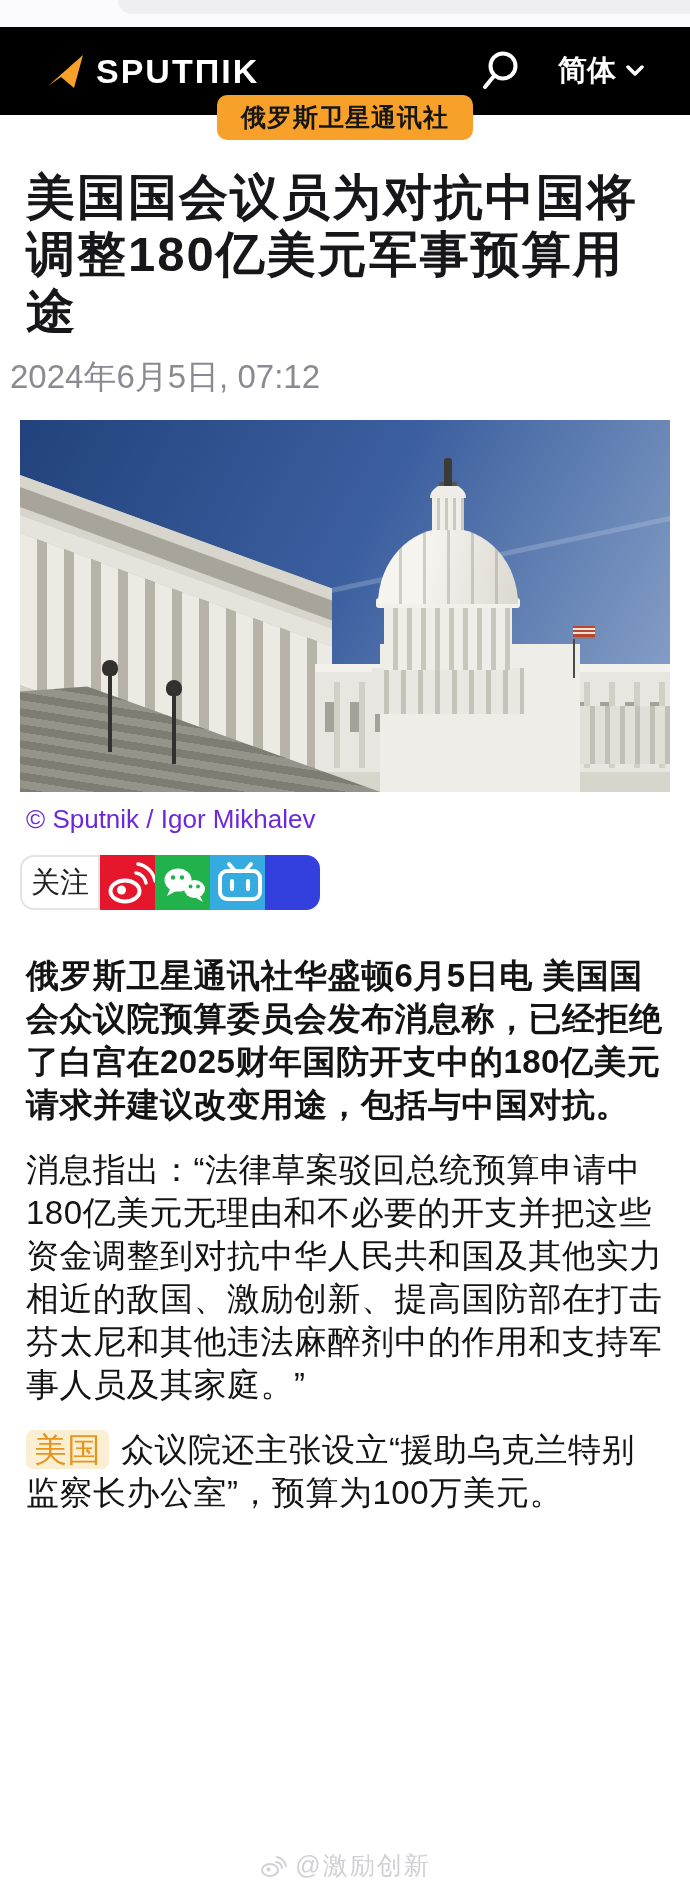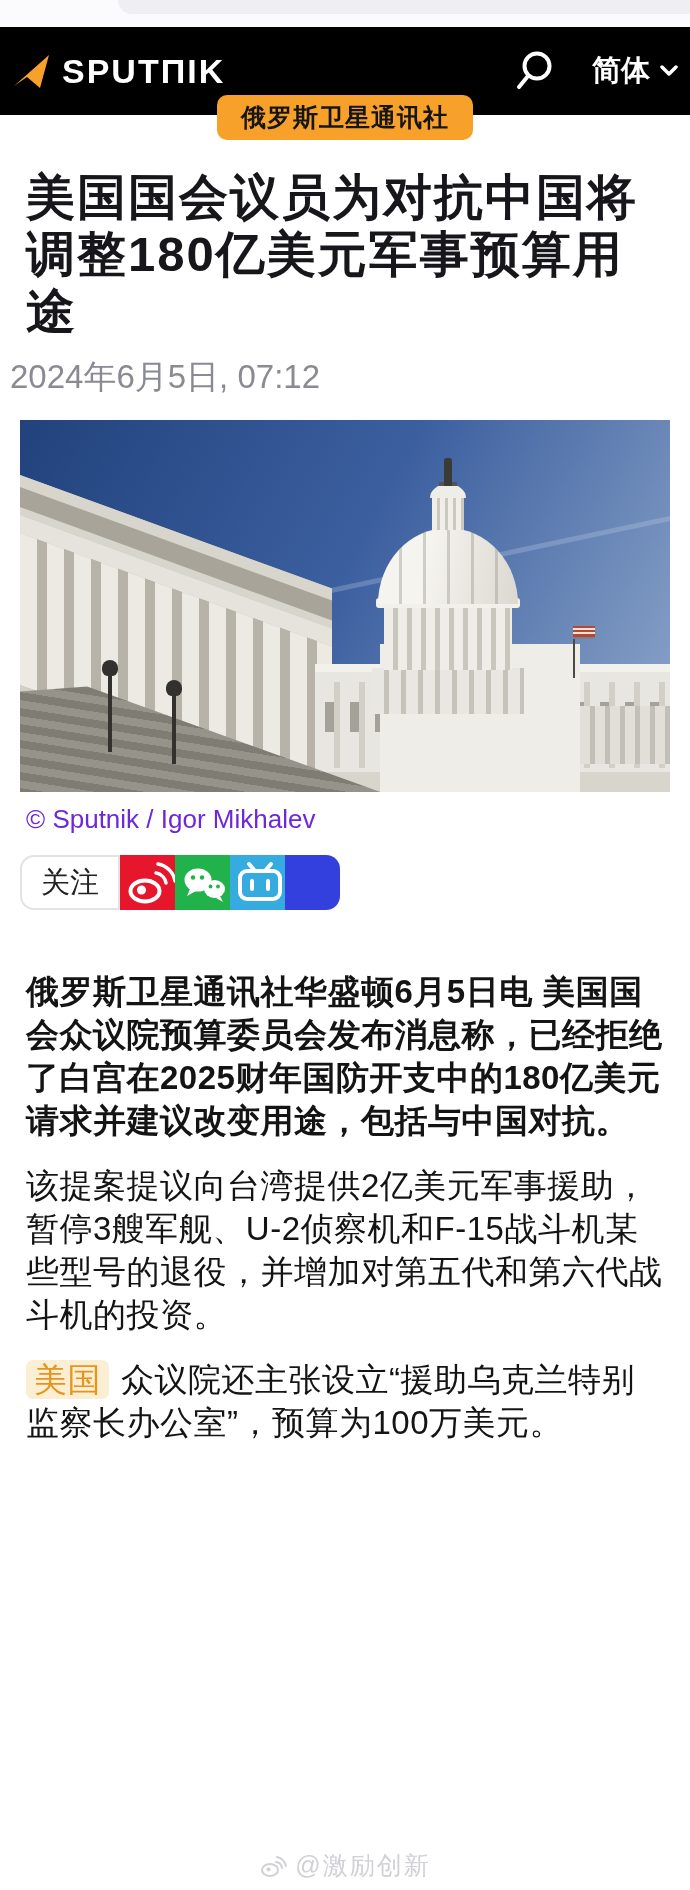--- a/index.html
+++ b/index.html
@@ -6,21 +6,21 @@
   body{
     width:690px;height:1890px;overflow:hidden;position:relative;
     background:#fff;
     font-family:"Liberation Sans","DejaVu Sans",sans-serif;
     color:var(--text,#141414);
   }
   
   .strip{height:27px;background:#FBFBFD;position:relative;}
   .strip-card{position:absolute;left:118px;top:0;right:0;height:14px;background:#EFEFF3;border-bottom-left-radius:18px;}
   
-  header{height:88px;background:var(--header_bg,#000);display:flex;align-items:center;padding:0 12px;box-sizing:border-box;}
+  header{height:88px;background:var(--header_bg,#000);display:flex;align-items:center;padding:0 46px;box-sizing:border-box;}
   .logo{display:flex;align-items:center;gap:10px;cursor:pointer;}
   .logo-text{color:#fff;font-size:34px;font-weight:700;letter-spacing:2px;}
   .hdr-spacer{flex:1;}
   .search-btn{width:48px;height:48px;display:flex;align-items:center;justify-content:center;}
   .lang{display:flex;align-items:center;gap:10px;color:#fff;font-size:29px;font-weight:600;margin-left:34px;}
   
   .badge-row{text-align:center;margin-top:-20px;height:40px;position:relative;z-index:3;}
   .badge{display:inline-block;background:var(--brand,#F8A12A);color:#151515;font-size:25px;font-weight:700;
          padding:6px 24px;border-radius:10px;letter-spacing:1px;}
   
@@ -70,29 +70,29 @@
   .flag{left:553px;top:206px;width:22px;height:13px;
         background:linear-gradient(180deg,#B7482F 0 2px,#E8E4DC 2px 4px,#B7482F 4px 6px,#E8E4DC 6px 8px,#B7482F 8px 11px,#7A8097 11px 13px);}
   .lamp1{left:88px;top:252px;width:4px;height:80px;background:#32312E;}
   .lamp1-head{left:82px;top:240px;width:16px;height:16px;background:#32312E;border-radius:50% 50% 40% 40%;}
   .lamp2{left:152px;top:272px;width:4px;height:72px;background:#32312E;}
   .lamp2-head{left:146px;top:260px;width:16px;height:16px;background:#32312E;border-radius:50% 50% 40% 40%;}
   
   .caption{margin:13px 26px 0;font-size:26px;line-height:28px;color:#6d28d9;}
   .social{margin:22px 20px 0;display:flex;height:55px;}
   .social button{border:none;margin:0;padding:0;cursor:pointer;display:flex;align-items:center;justify-content:center;}
-  .follow{background:#fff;border:2px solid #E3E3E6 !important;border-radius:14px 0 0 14px;width:100px;
+  .follow{background:#fff;border:2px solid #E3E3E6 !important;border-radius:14px 0 0 14px;width:80px;
           font-size:29px;color:#222;font-family:inherit;}
   .sq{width:55px;}
   .weibo{background:var(--weibo,#E6162D);}
   .wechat{background:var(--wechat,#21B24B);}
   .bili{background:var(--bilibili,#35ABE0);}
   .blue{background:var(--blueshare,#3340DE);border-radius:0 14px 14px 0;}
   
-  article{margin:16px 26px;padding-top:44px;}
+  article{margin:0 26px;padding-top:44px;}
   article p{margin:0 0 22px;font-size:33px;line-height:43px;letter-spacing:.5px;color:#141414;}
   article p.lead{font-weight:700;}
   .taglink{background:var(--link_bg,#FBEFD3);color:var(--link_text,#E8941C);text-decoration:none;
            padding:1px 8px;margin-right:12px;border-radius:7px;}
   
   .watermark{position:absolute;bottom:8px;left:0;right:0;display:flex;align-items:center;justify-content:center;
              gap:8px;color:#D0D0D5;font-size:25px;letter-spacing:2px;}
 </style>
 </head>
 <body>
@@ -200,21 +200,21 @@
         <line x1="21" y1="25" x2="21" y2="33"></line>
         <line x1="37" y1="25" x2="37" y2="33"></line>
       </g>
     </svg>
   </button>
   <button class="sq blue"></button>
 </div>
 
 <article>
   <p class="lead">俄罗斯卫星通讯社华盛顿6月5日电 美国国会众议院预算委员会发布消息称，已经拒绝了白宫在2025财年国防开支中的180亿美元请求并建议改变用途，包括与中国对抗。</p>
-  <p>该提案提议向台湾提供2亿美元军事援助，暂停3艘军舰、U-2侦察机和F-15战斗机某些型号的退役，并增加对第五代和第六代战斗机的投资。</p>
+  <p>消息指出：“法律草案驳回总统预算申请中180亿美元无理由和不必要的开支并把这些资金调整到对抗中华人民共和国及其他实力相近的敌国、激励创新、提高国防部在打击芬太尼和其他违法麻醉剂中的作用和支持军事人员及其家庭。”</p>
   <p><a class="taglink" href="#">美国</a><span>众议院还主张设立“援助乌克兰特别监察长办公室”，预算为100万美元。</span></p>
 </article>
 
 <div class="watermark">
   <svg width="28" height="24" viewBox="0 0 28 24">
     <ellipse cx="11" cy="16" rx="8" ry="6" stroke="#D0D0D5" stroke-width="2" fill="none"></ellipse>
     <circle cx="9.5" cy="15.5" r="2" fill="#D0D0D5"></circle>
     <path d="M17 8 a7 7 0 0 1 6 6" stroke="#D0D0D5" stroke-width="2" fill="none" stroke-linecap="round"></path>
     <path d="M18 3 a12 12 0 0 1 9 9" stroke="#D0D0D5" stroke-width="2" fill="none" stroke-linecap="round"></path>
   </svg>

